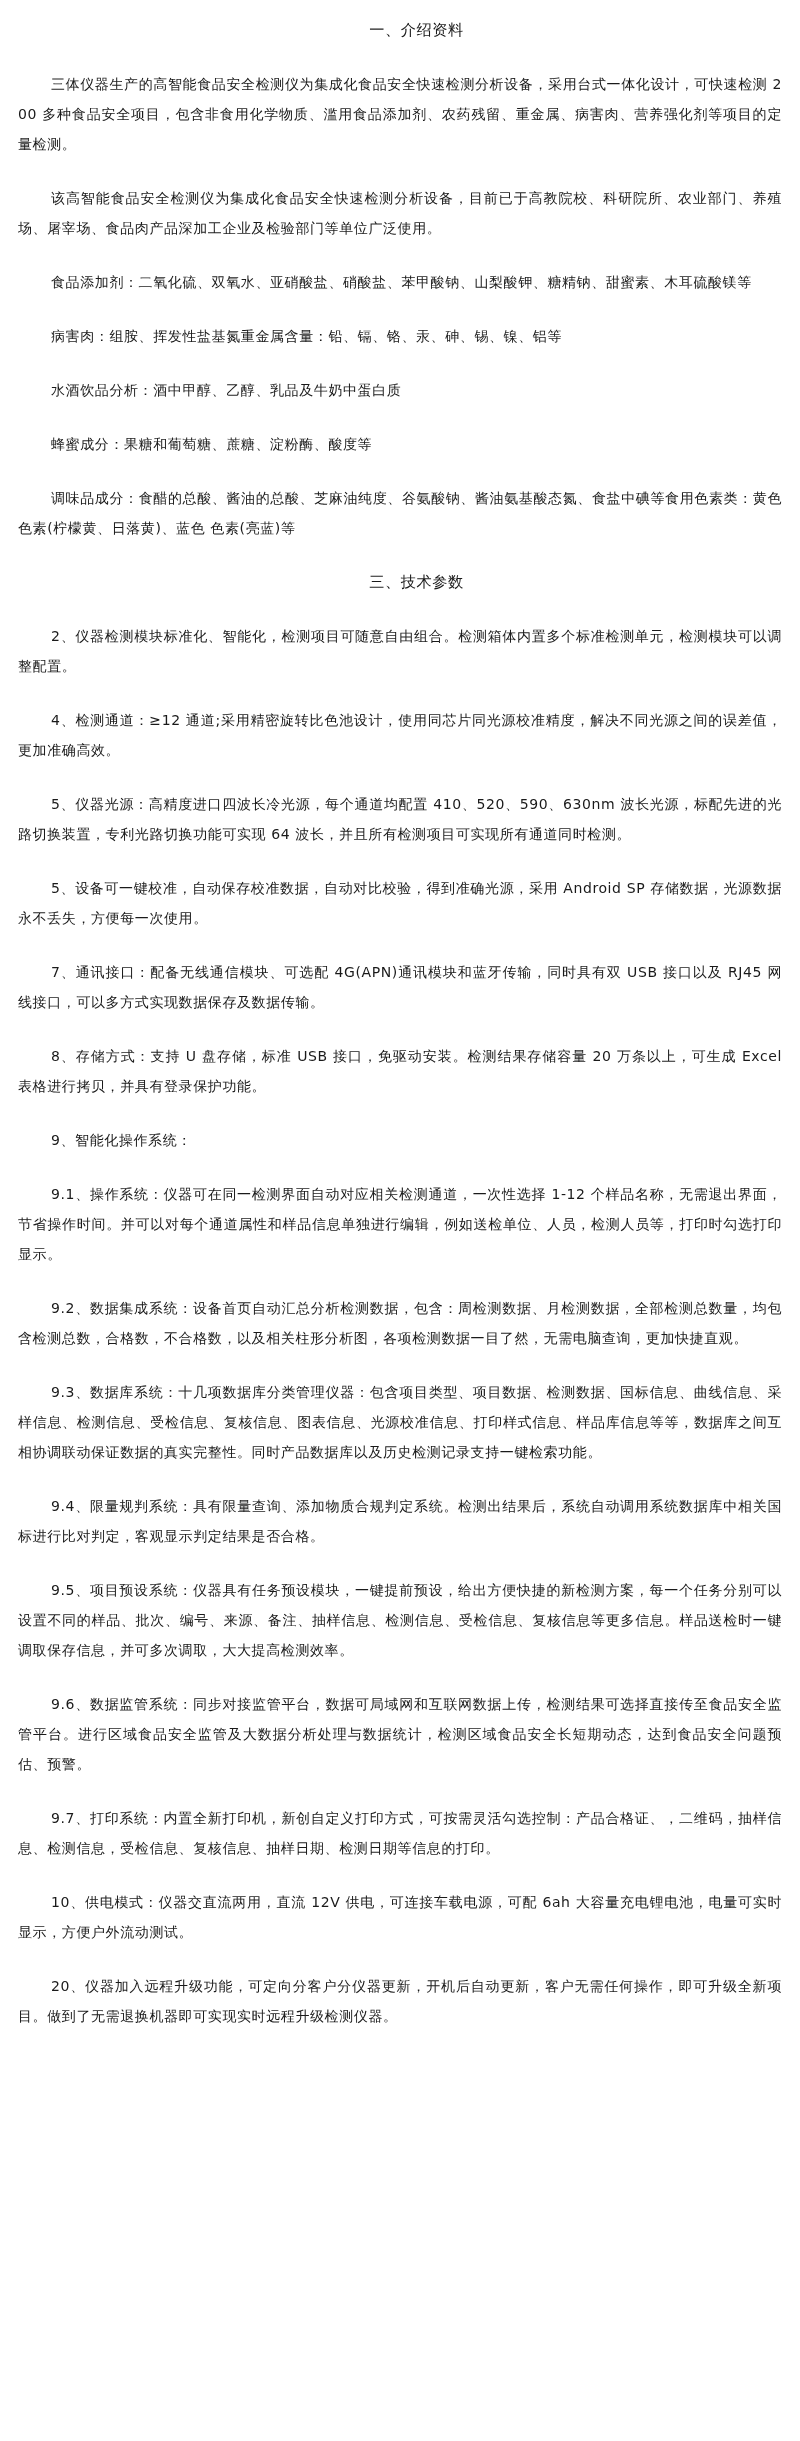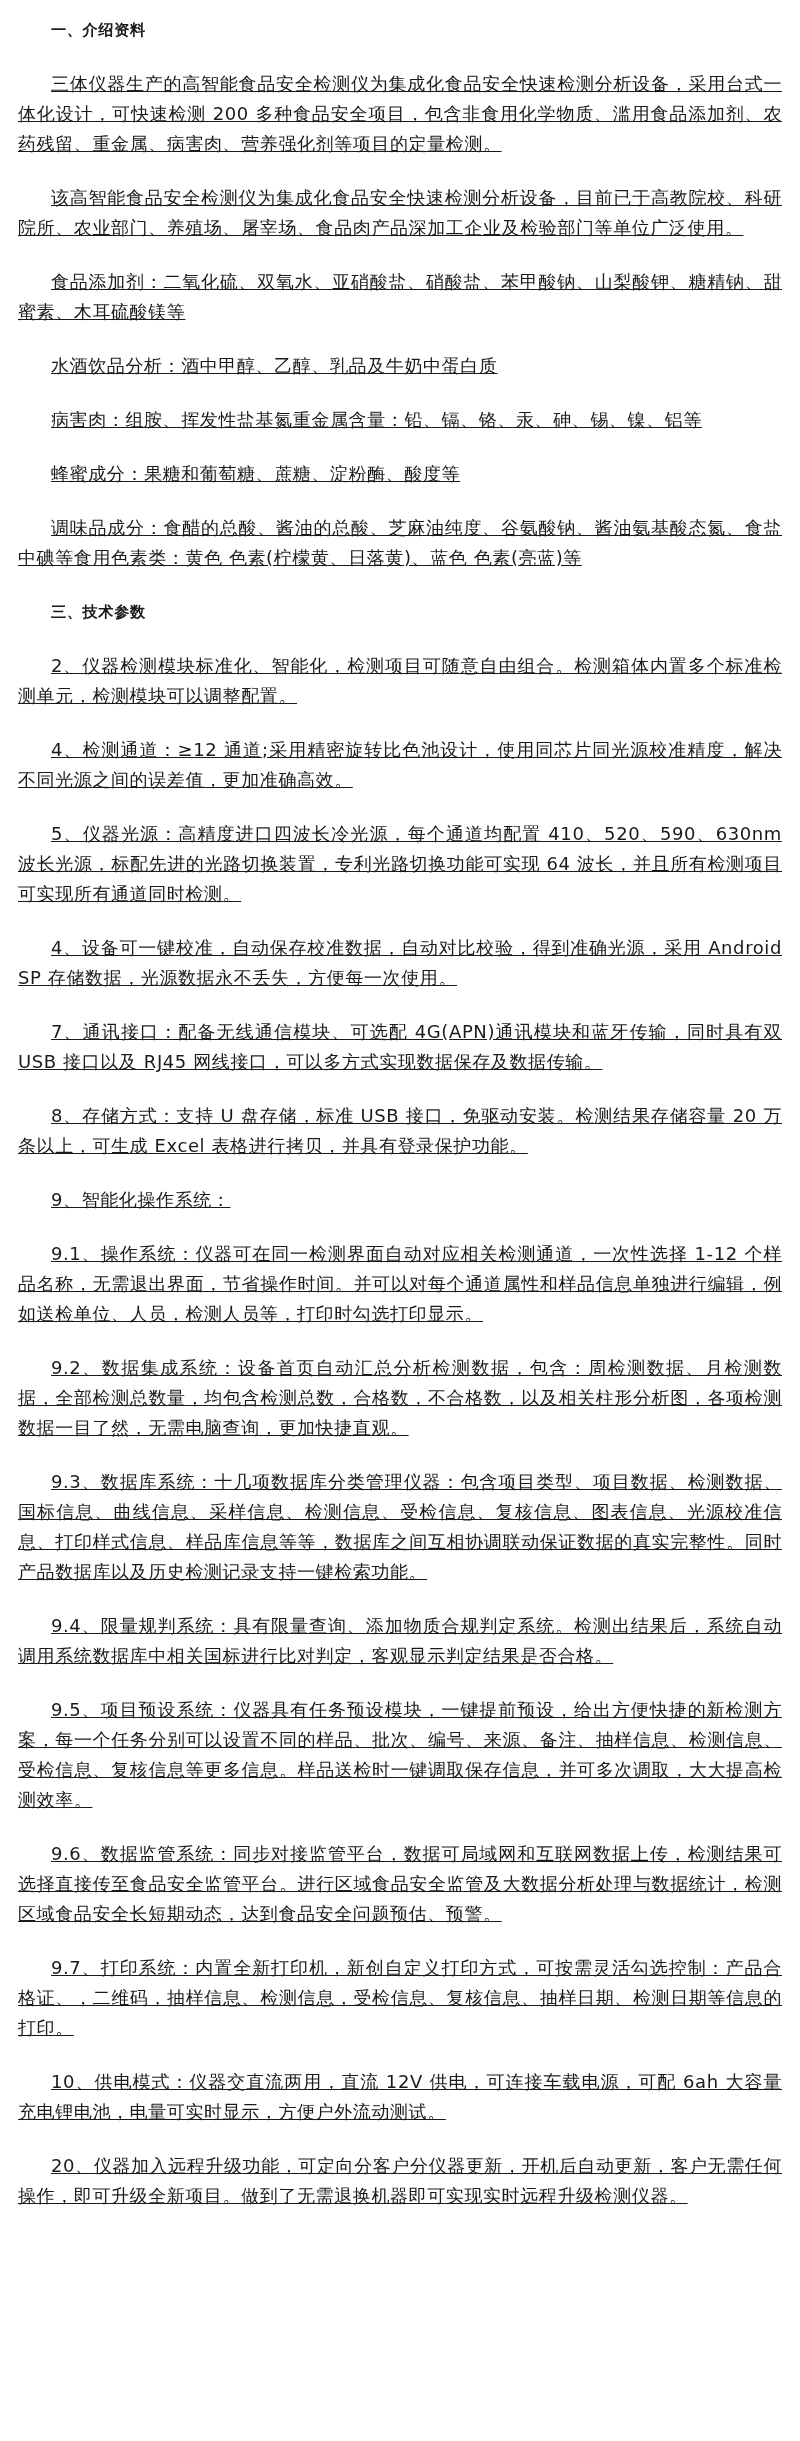--- a/index.html
+++ b/index.html
@@ -14,62 +14,62 @@
     font-family: "DejaVu Sans", "Liberation Sans", sans-serif;
     color: #1a1a1a;
   }
   .doc {
     padding: 15px 18px 0 18px;
     box-sizing: border-box;
     width: 800px;
   }
   .para {
     margin: 0 0 24px 0;
-    font-size: 18px;
+    font-size: 14px;
     line-height: 30px;
     text-indent: 33px;
     text-align: justify;
     letter-spacing: 0.6px;
     word-break: break-all;
-    text-decoration: underline;
   }
   .heading {
     margin: 0 0 24px 0;
     font-size: 15.2px;
     line-height: 30px;
     text-indent: 33px;
     letter-spacing: 0.6px;
-    font-weight: bold;
+    font-weight: normal;
+    text-align: center;
   }
 </style>
 </head>
 <body>
 
 <div class="doc">
 
   <section>
     <h2 class="heading">一、介绍资料</h2>
     <p class="para">三体仪器生产的高智能食品安全检测仪为集成化食品安全快速检测分析设备，采用台式一体化设计，可快速检测 200 多种食品安全项目，包含非食用化学物质、滥用食品添加剂、农药残留、重金属、病害肉、营养强化剂等项目的定量检测。</p>
     <p class="para">该高智能食品安全检测仪为集成化食品安全快速检测分析设备，目前已于高教院校、科研院所、农业部门、养殖场、屠宰场、食品肉产品深加工企业及检验部门等单位广泛使用。</p>
   </section>
 
   <section>
     <p class="para">食品添加剂：二氧化硫、双氧水、亚硝酸盐、硝酸盐、苯甲酸钠、山梨酸钾、糖精钠、甜蜜素、木耳硫酸镁等</p>
+    <p class="para">病害肉：组胺、挥发性盐基氮重金属含量：铅、镉、铬、汞、砷、锡、镍、铝等</p>
     <p class="para">水酒饮品分析：酒中甲醇、乙醇、乳品及牛奶中蛋白质</p>
-    <p class="para">病害肉：组胺、挥发性盐基氮重金属含量：铅、镉、铬、汞、砷、锡、镍、铝等</p>
     <p class="para">蜂蜜成分：果糖和葡萄糖、蔗糖、淀粉酶、酸度等</p>
     <p class="para">调味品成分：食醋的总酸、酱油的总酸、芝麻油纯度、谷氨酸钠、酱油氨基酸态氮、食盐中碘等食用色素类：黄色 色素(柠檬黄、日落黄)、蓝色 色素(亮蓝)等</p>
   </section>
 
   <section>
     <h2 class="heading">三、技术参数</h2>
     <p class="para">2、仪器检测模块标准化、智能化，检测项目可随意自由组合。检测箱体内置多个标准检测单元，检测模块可以调整配置。</p>
     <p class="para">4、检测通道：≥12 通道;采用精密旋转比色池设计，使用同芯片同光源校准精度，解决不同光源之间的误差值，更加准确高效。</p>
     <p class="para">5、仪器光源：高精度进口四波长冷光源，每个通道均配置 410、520、590、630nm 波长光源，标配先进的光路切换装置，专利光路切换功能可实现 64 波长，并且所有检测项目可实现所有通道同时检测。</p>
-    <p class="para">4、设备可一键校准，自动保存校准数据，自动对比校验，得到准确光源，采用 Android SP 存储数据，光源数据永不丢失，方便每一次使用。</p>
+    <p class="para">5、设备可一键校准，自动保存校准数据，自动对比校验，得到准确光源，采用 Android SP 存储数据，光源数据永不丢失，方便每一次使用。</p>
     <p class="para">7、通讯接口：配备无线通信模块、可选配 4G(APN)通讯模块和蓝牙传输，同时具有双 USB 接口以及 RJ45 网线接口，可以多方式实现数据保存及数据传输。</p>
     <p class="para">8、存储方式：支持 U 盘存储，标准 USB 接口，免驱动安装。检测结果存储容量 20 万条以上，可生成 Excel 表格进行拷贝，并具有登录保护功能。</p>
     <p class="para">9、智能化操作系统：</p>
     <p class="para">9.1、操作系统：仪器可在同一检测界面自动对应相关检测通道，一次性选择 1-12 个样品名称，无需退出界面，节省操作时间。并可以对每个通道属性和样品信息单独进行编辑，例如送检单位、人员，检测人员等，打印时勾选打印显示。</p>
     <p class="para">9.2、数据集成系统：设备首页自动汇总分析检测数据，包含：周检测数据、月检测数据，全部检测总数量，均包含检测总数，合格数，不合格数，以及相关柱形分析图，各项检测数据一目了然，无需电脑查询，更加快捷直观。</p>
     <p class="para">9.3、数据库系统：十几项数据库分类管理仪器：包含项目类型、项目数据、检测数据、国标信息、曲线信息、采样信息、检测信息、受检信息、复核信息、图表信息、光源校准信息、打印样式信息、样品库信息等等，数据库之间互相协调联动保证数据的真实完整性。同时产品数据库以及历史检测记录支持一键检索功能。</p>
     <p class="para">9.4、限量规判系统：具有限量查询、添加物质合规判定系统。检测出结果后，系统自动调用系统数据库中相关国标进行比对判定，客观显示判定结果是否合格。</p>
     <p class="para">9.5、项目预设系统：仪器具有任务预设模块，一键提前预设，给出方便快捷的新检测方案，每一个任务分别可以设置不同的样品、批次、编号、来源、备注、抽样信息、检测信息、受检信息、复核信息等更多信息。样品送检时一键调取保存信息，并可多次调取，大大提高检测效率。</p>
     <p class="para">9.6、数据监管系统：同步对接监管平台，数据可局域网和互联网数据上传，检测结果可选择直接传至食品安全监管平台。进行区域食品安全监管及大数据分析处理与数据统计，检测区域食品安全长短期动态，达到食品安全问题预估、预警。</p>
     <p class="para">9.7、打印系统：内置全新打印机，新创自定义打印方式，可按需灵活勾选控制：产品合格证、，二维码，抽样信息、检测信息，受检信息、复核信息、抽样日期、检测日期等信息的打印。</p>

